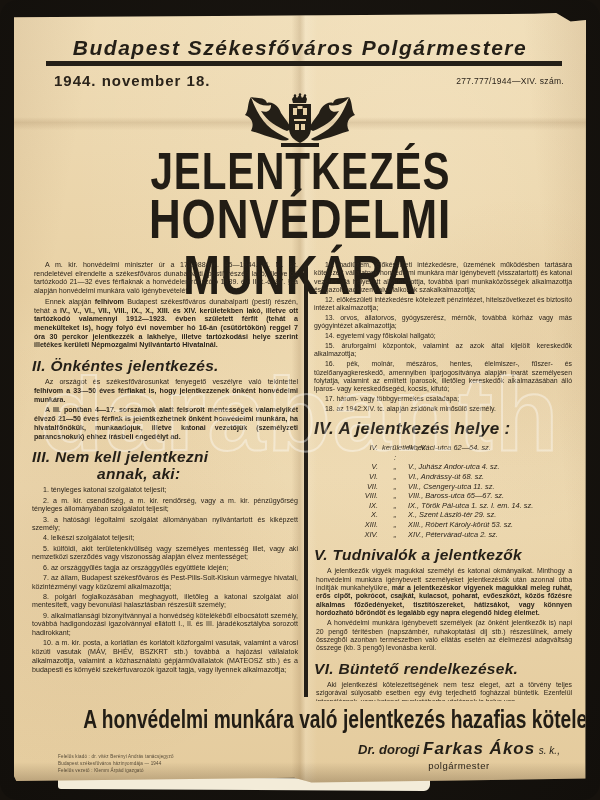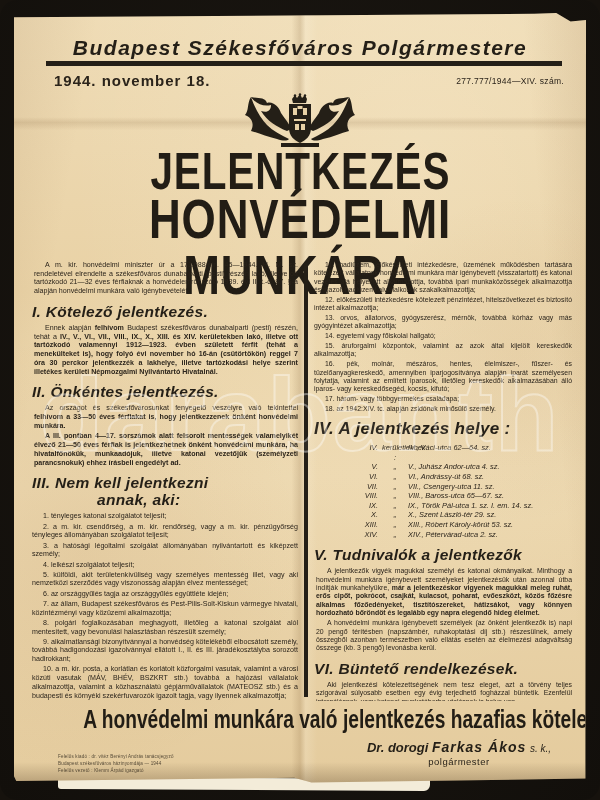--- a/index.html
+++ b/index.html
@@ -54,21 +54,21 @@
   .addr-row .a-lab{text-align:center;}
 
   .banner{position:absolute;top:692px;left:0;right:0;text-align:center;white-space:nowrap;}
   .banner span{display:inline-block;font-weight:bold;font-size:24px;color:#221d15;
      transform:scaleX(.8) scaleY(1.1);transform-origin:center;letter-spacing:0px;}
 
   .imprint{position:absolute;left:44px;top:741px;font-size:4.5px;line-height:1.5;
      color:rgba(45,38,26,.8);letter-spacing:.2px;}
   .sig{position:absolute;left:330px;top:726px;width:230px;text-align:center;color:#241f17;}
   .sig .line1{font-style:italic;font-weight:bold;font-size:13px;white-space:nowrap;}
-  .sig .name{font-size:14px;letter-spacing:1px;}
+  .sig .name{font-size:17px;letter-spacing:1px;}
   .sig .sk{font-size:10px;font-weight:normal;}
   .sig .role{font-size:9.5px;margin-top:1px;letter-spacing:.5px;}
 
   .watermark{position:absolute;left:-30px;top:362px;width:660px;text-align:center;pointer-events:none;
      font-weight:bold;font-size:104px;letter-spacing:2px;color:rgba(255,255,255,.05);
      -webkit-text-stroke:2px rgba(255,255,255,.38);line-height:1;z-index:5;}
   b{font-weight:bold;}
 </style>
 </head>
 <body>
@@ -108,21 +108,20 @@
       </svg>
     </div>
 
     <div class="big-title bt2"><span>HONVÉDELMI MUNKÁRA</span></div>
     <div class="big-title bt1"><span>JELENTKEZÉS</span></div>
 
     <div class="cols">
       <div class="col col-left">
         <p>A m. kir. honvédelmi miniszter úr a 171.088/eln. 45—1944. H. M. sz. rendeletével elrendelte a székesfőváros dunabalparti (pesti) részén lakó, illetve ott tartózkodó 21—32 éves férfiaknak a honvédelemről szóló 1939. évi II. t.-c. 87. §-a alapján honvédelmi munkára való igénybevételét.</p>
 
-        <div class="sec-h">I. Kötelező jelentkezés.</div>
         <p>Ennek alapján <b>felhívom</b> Budapest székesfőváros dunabalparti (pesti) részén, tehát a <b>IV., V., VI., VII., VIII., IX., X., XIII. és XIV. kerületekben lakó, illetve ott tartózkodó valamennyi 1912—1923. évben született férfit (tehát a menekülteket is), hogy folyó évi november hó 16-án (csütörtökön) reggel 7 óra 30 perckor jelentkezzék a lakhelye, illetve tartózkodási helye szerint illetékes kerületi Népmozgalmi Nyilvántartó Hivatalnál.</b></p>
 
         <div class="sec-h">II. Önkéntes jelentkezés.</div>
         <p>Az országot és székesfővárosunkat fenyegető veszélyre való tekintettel <b>felhívom a 33—50 éves férfiakat is, hogy jelentkezzenek önként honvédelmi munkára.</b></p>
         <p><b>A III. pontban 4—17. sorszámok alatt felsorolt mentességek valamelyikét élvező 21—50 éves férfiak is jelentkezhetnek önként honvédelmi munkára, ha hivatalfőnökük, munkaadójuk, illetve katonai vezetőjük (személyzeti parancsnokuk) ehhez írásbeli engedélyt ad.</b></p>
 
         <div class="sec-h">
           <span>III. Nem kell jelentkezni</span>
           <span class="h2line">annak, aki:</span>
         </div>

